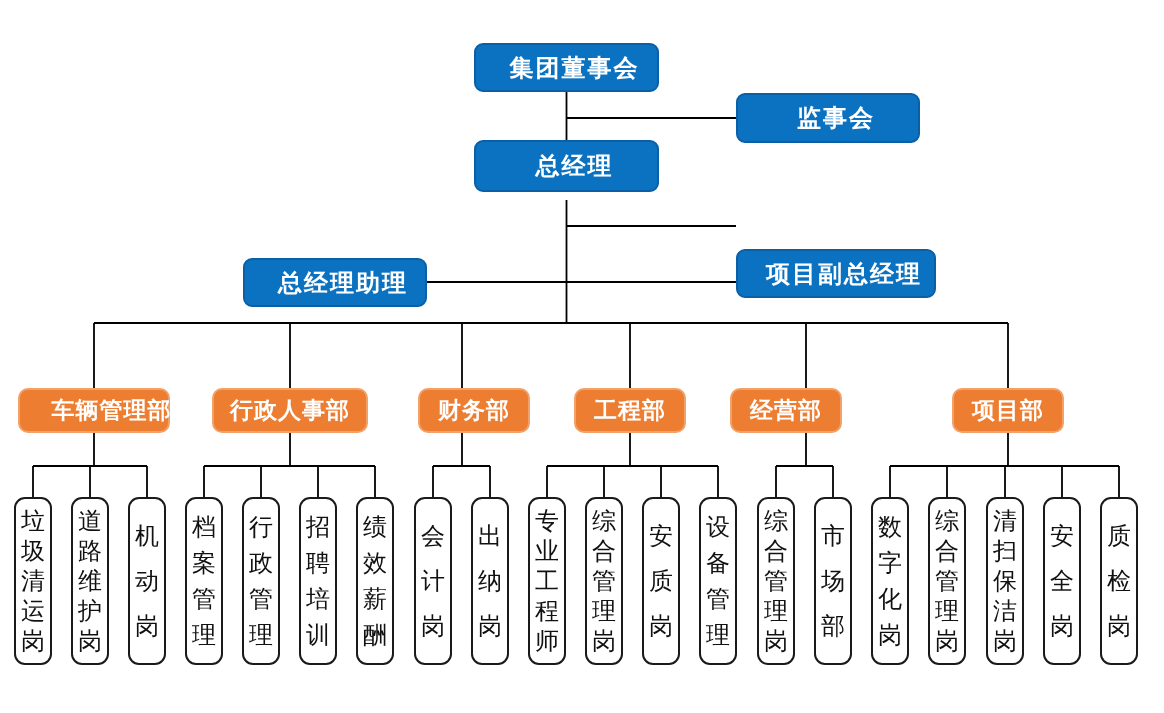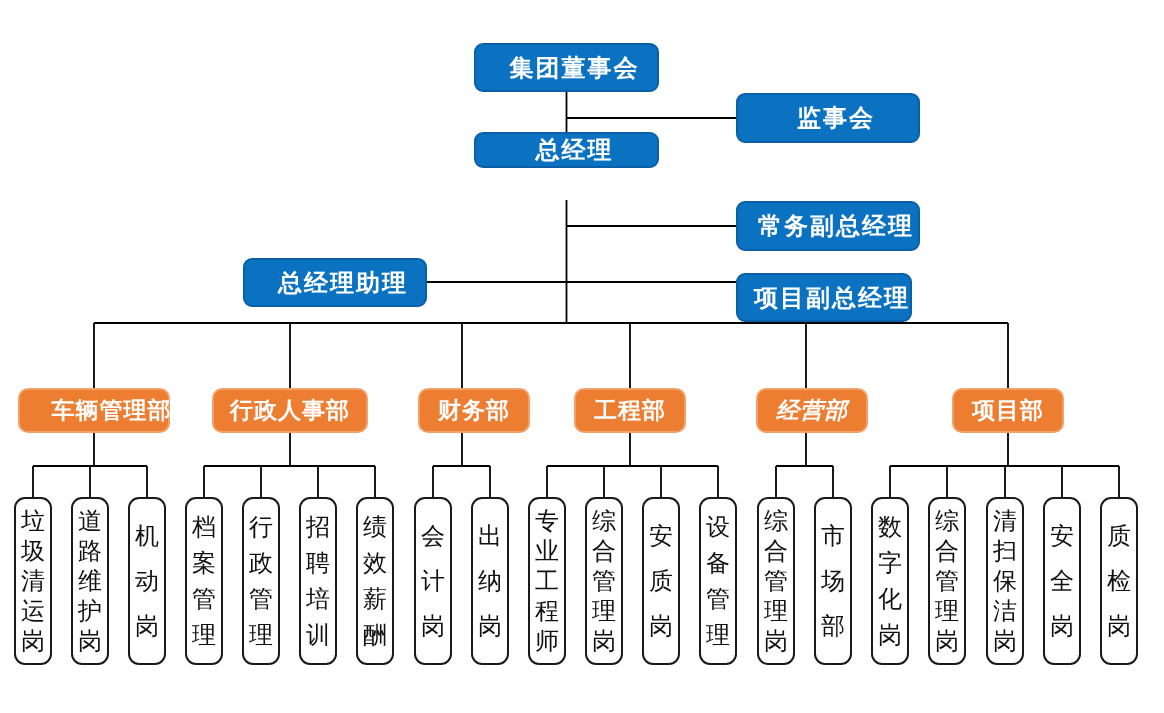--- a/index.html
+++ b/index.html
@@ -66,30 +66,30 @@
     justify-content: space-evenly;
     width: 100%;
     height: 100%;
     font-size: 24px;
     font-weight: 400;
     line-height: 1;
   }
   
   .n-board        { left: 474px; top: 43px;  width: 185px; height: 49px; }
   .n-supervisory  { left: 736px; top: 93px;  width: 184px; height: 50px; }
-  .n-gm           { left: 474px; top: 132px; width: 185px; height: 36px; }
+  .n-gm           { left: 474px; top: 140px; width: 185px; height: 52px; }
   .n-exec-deputy  { left: 736px; top: 201px; width: 184px; height: 50px; }
-  .n-proj-deputy  { left: 736px; top: 273px; width: 176px; height: 49px; text-align: right; }
+  .n-proj-deputy  { left: 736px; top: 249px; width: 200px; height: 49px; text-align: right; }
   .n-gm-assistant { left: 243px; top: 258px; width: 184px; height: 49px; }
   
   .n-dept-0 { left: 18px;  top: 388px; width: 152px; height: 45px; padding-left: 35px; }
   .n-dept-1 { left: 212px; top: 388px; width: 156px; height: 45px; }
   .n-dept-2 { left: 418px; top: 388px; width: 112px; height: 45px; }
   .n-dept-3 { left: 574px; top: 388px; width: 112px; height: 45px; }
-  .n-dept-4 { left: 756px; top: 388px; width: 112px; height: 45px; font-style: italic; }
+  .n-dept-4 { left: 730px; top: 388px; width: 112px; height: 45px; }
   .n-dept-5 { left: 952px; top: 388px; width: 112px; height: 45px; }
   
   .p0  { left: 14px; }   .p1  { left: 71px; }   .p2  { left: 128px; }
   .p3  { left: 185px; }  .p4  { left: 242px; }  .p5  { left: 299px; }  .p6  { left: 356px; }
   .p7  { left: 414px; }  .p8  { left: 471px; }
   .p9  { left: 528px; }  .p10 { left: 585px; }  .p11 { left: 642px; }  .p12 { left: 699px; }
   .p13 { left: 757px; }  .p14 { left: 814px; }
   .p15 { left: 871px; }  .p16 { left: 928px; }  .p17 { left: 986px; }  .p18 { left: 1043px; } .p19 { left: 1100px; }
 </style>
 </head>
@@ -150,21 +150,20 @@
     <line x1="890" y1="466" x2="890" y2="497"></line>
     <line x1="947" y1="466" x2="947" y2="497"></line>
     <line x1="1005" y1="466" x2="1005" y2="497"></line>
     <line x1="1062" y1="466" x2="1062" y2="497"></line>
     <line x1="1119" y1="466" x2="1119" y2="497"></line>
   </svg>
 
   <div class="node exec n-board">集团董事会</div>
   <div class="node exec n-supervisory">监事会</div>
   <div class="node exec n-gm">总经理</div>
-  <div class="node exec n-exec-deputy">常务副总经理</div>
   <div class="node exec n-proj-deputy">项目副总经理</div>
   <div class="node exec n-gm-assistant">总经理助理</div>
 
   <div class="node dept n-dept-0">车辆管理部</div>
   <div class="node dept n-dept-1">行政人事部</div>
   <div class="node dept n-dept-2">财务部</div>
   <div class="node dept n-dept-3">工程部</div>
   <div class="node dept n-dept-4">经营部</div>
   <div class="node dept n-dept-5">项目部</div>
 

